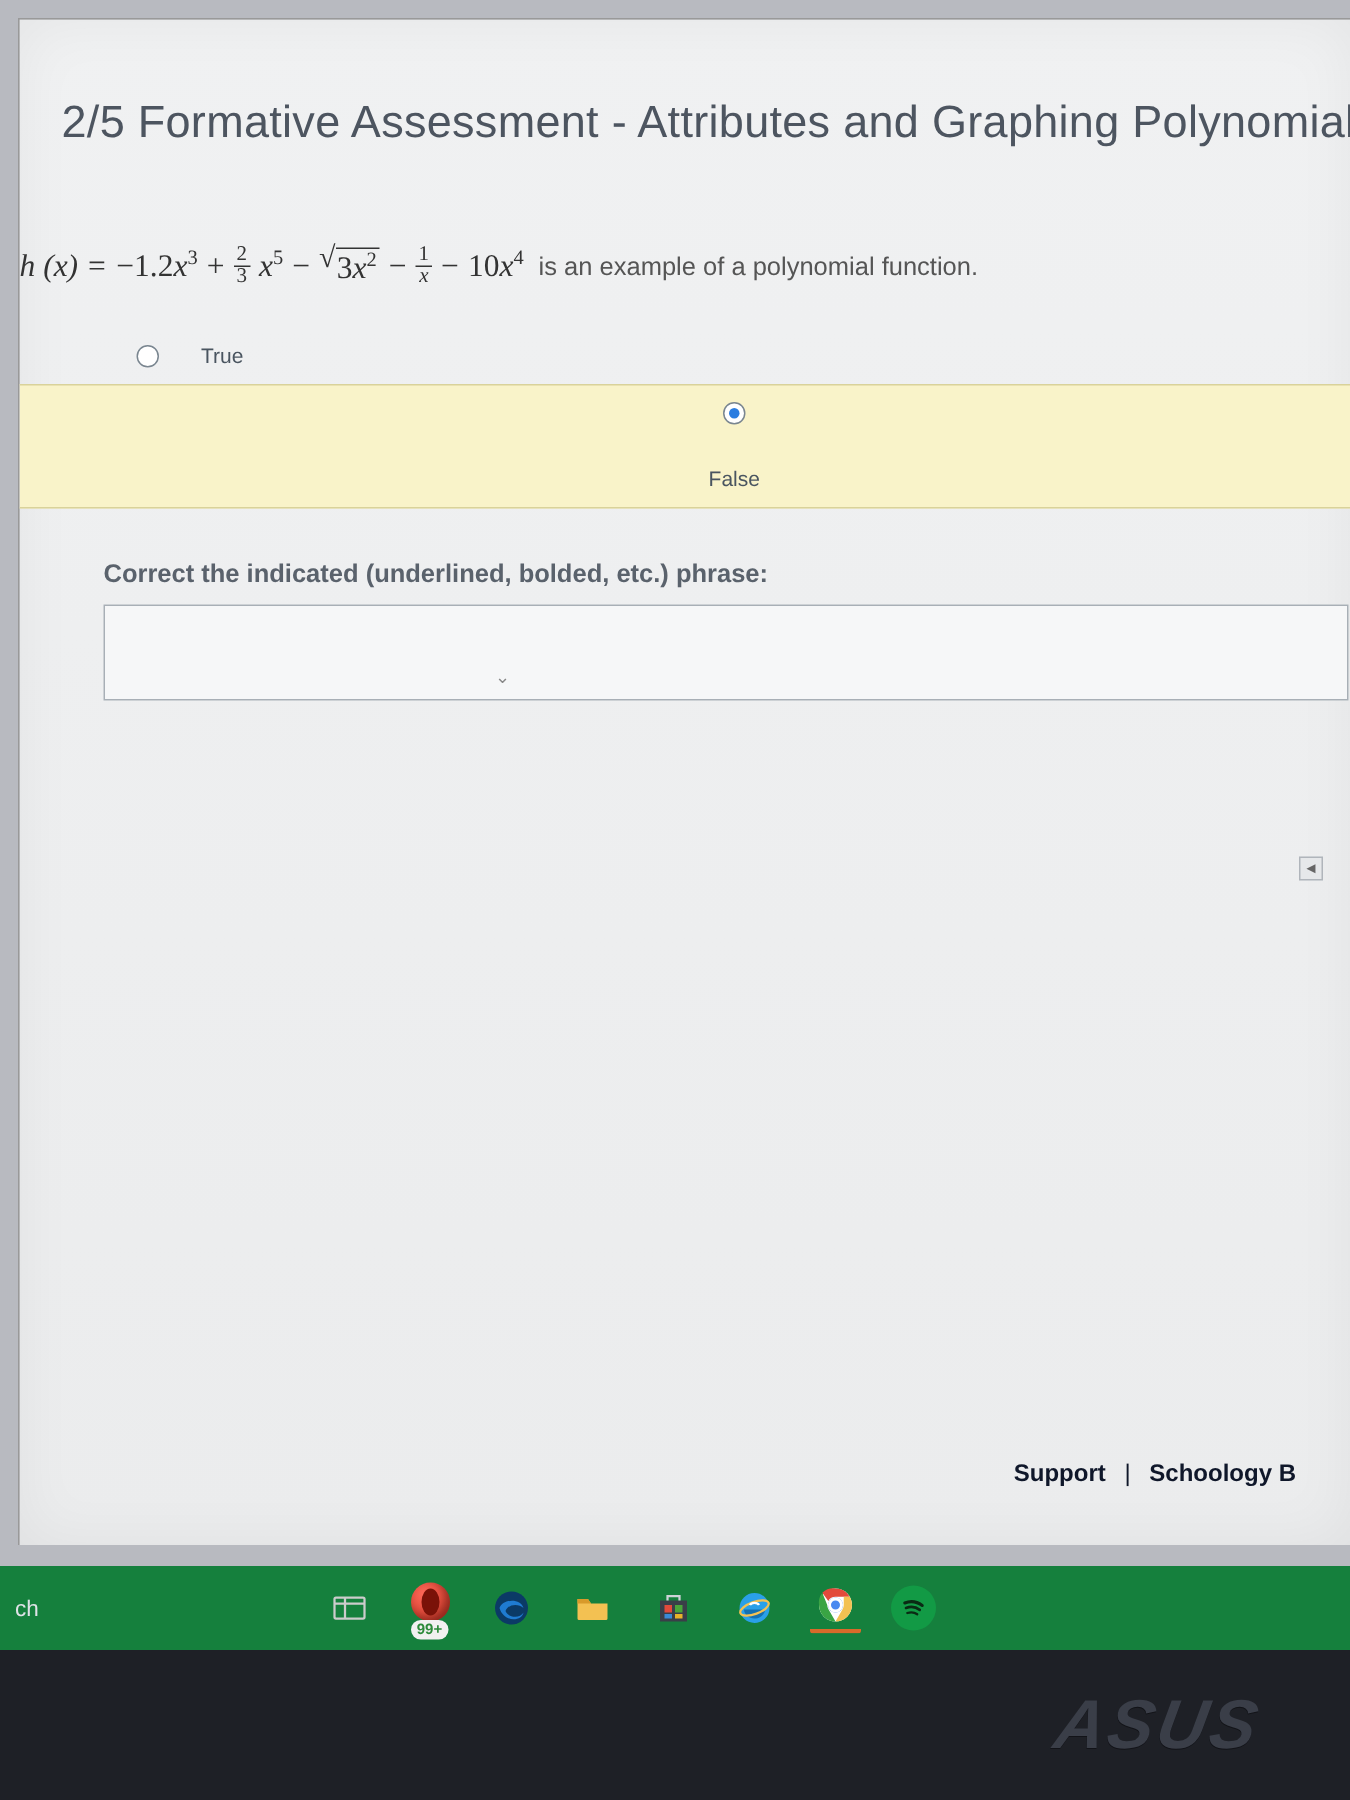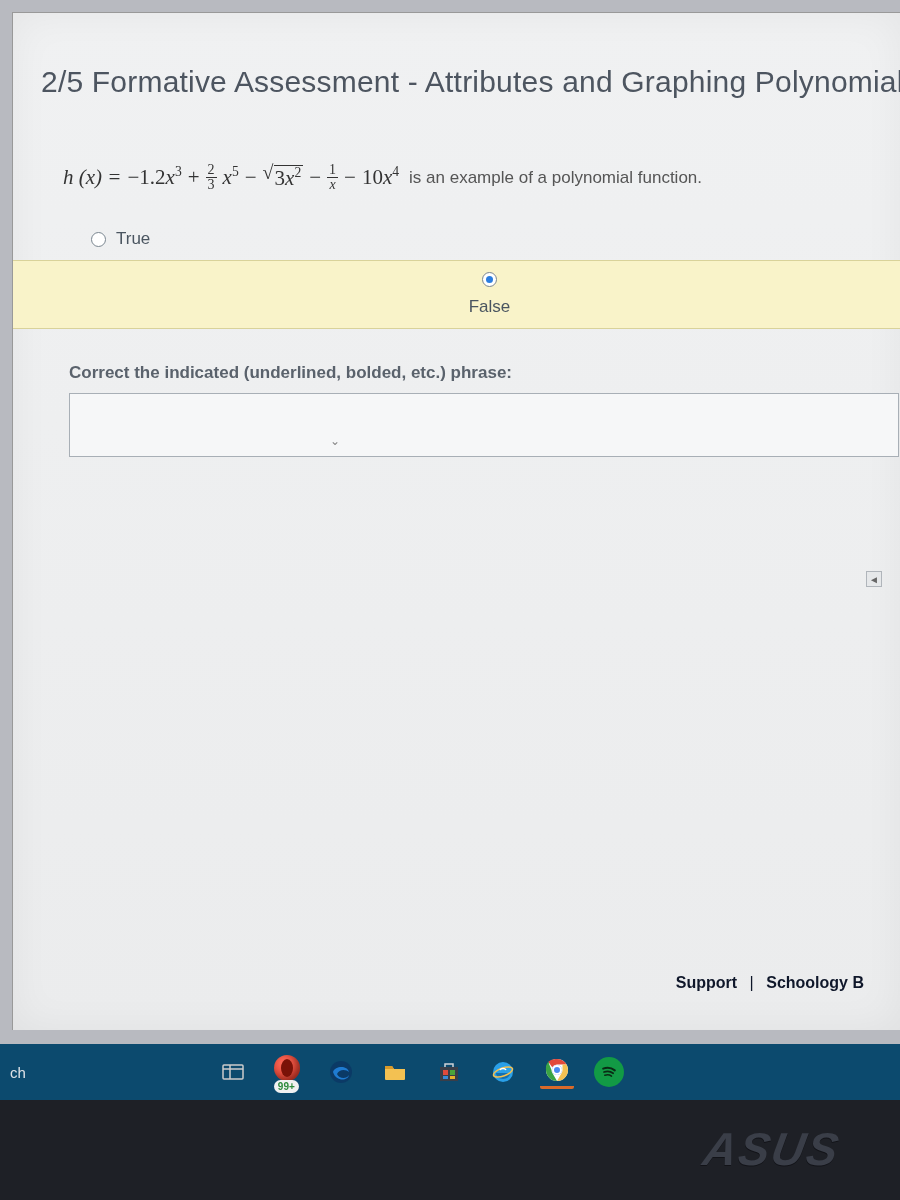--- a/index.html
+++ b/index.html
@@ -27,21 +27,20 @@
     white-space: nowrap;
   }
   .question {
     margin: 64px 0 0 0;
     padding: 0 0 0 0;
   }
   .eq-row {
     display: flex;
     align-items: center;
     gap: 6px;
-    padding-left: 50px;
     font-family: Georgia, 'Times New Roman', serif;
     font-size: 21px;
     color: #333;
     white-space: nowrap;
   }
   .eq-row .hx { font-style: italic; }
   .frac {
     display: inline-flex;
     flex-direction: column;
     align-items: center;
@@ -58,23 +57,23 @@
   }
   .sqrt .rad { font-size: 20px; line-height: 18px; transform: translateY(-1px); }
   .sqrt .arg { border-top: 1px solid #333; padding: 0 2px 0 1px; margin-top: 1px; }
   .tail { font-family: Liberation Sans, sans-serif; font-size: 17px; color: #555; font-style: normal; margin-left: 4px; }
   sup { font-size: 0.65em; line-height: 0; }
 
   .options { margin-top: 26px; }
   .opt {
     display: flex;
     align-items: center;
-    gap: 10px;
+    gap: 28px;
     padding: 11px 12px 11px 78px;
-    font-size: 17px;
+    font-size: 14px;
     color: #4a5560;
     border-bottom: none;
   }
   .opt.selected {
     background: #f9f3c9;
     border-top: 1px solid #d9d29a;
     border-bottom: 1px solid #d9d29a;
     flex-direction: column;
   }
   .radio {
@@ -131,21 +130,21 @@
     white-space: nowrap;
   }
   .footer-links .pipe { margin: 0 8px; font-weight: 400; }
 
   
   .taskbar {
     position: absolute;
     left: 0; right: 0;
     bottom: 100px;
     height: 56px;
-    background: #0c4a6e;
+    background: #15803d;
     display: flex;
     align-items: center;
     padding: 16px 10px;
     gap: 20px;
     color: #d0d4da;
     font-size: 15px;
   }
   .taskbar .left-slot { color: #e0e3e8; padding-right: 170px; }
   .ticon {
     width: 34px; height: 34px;

